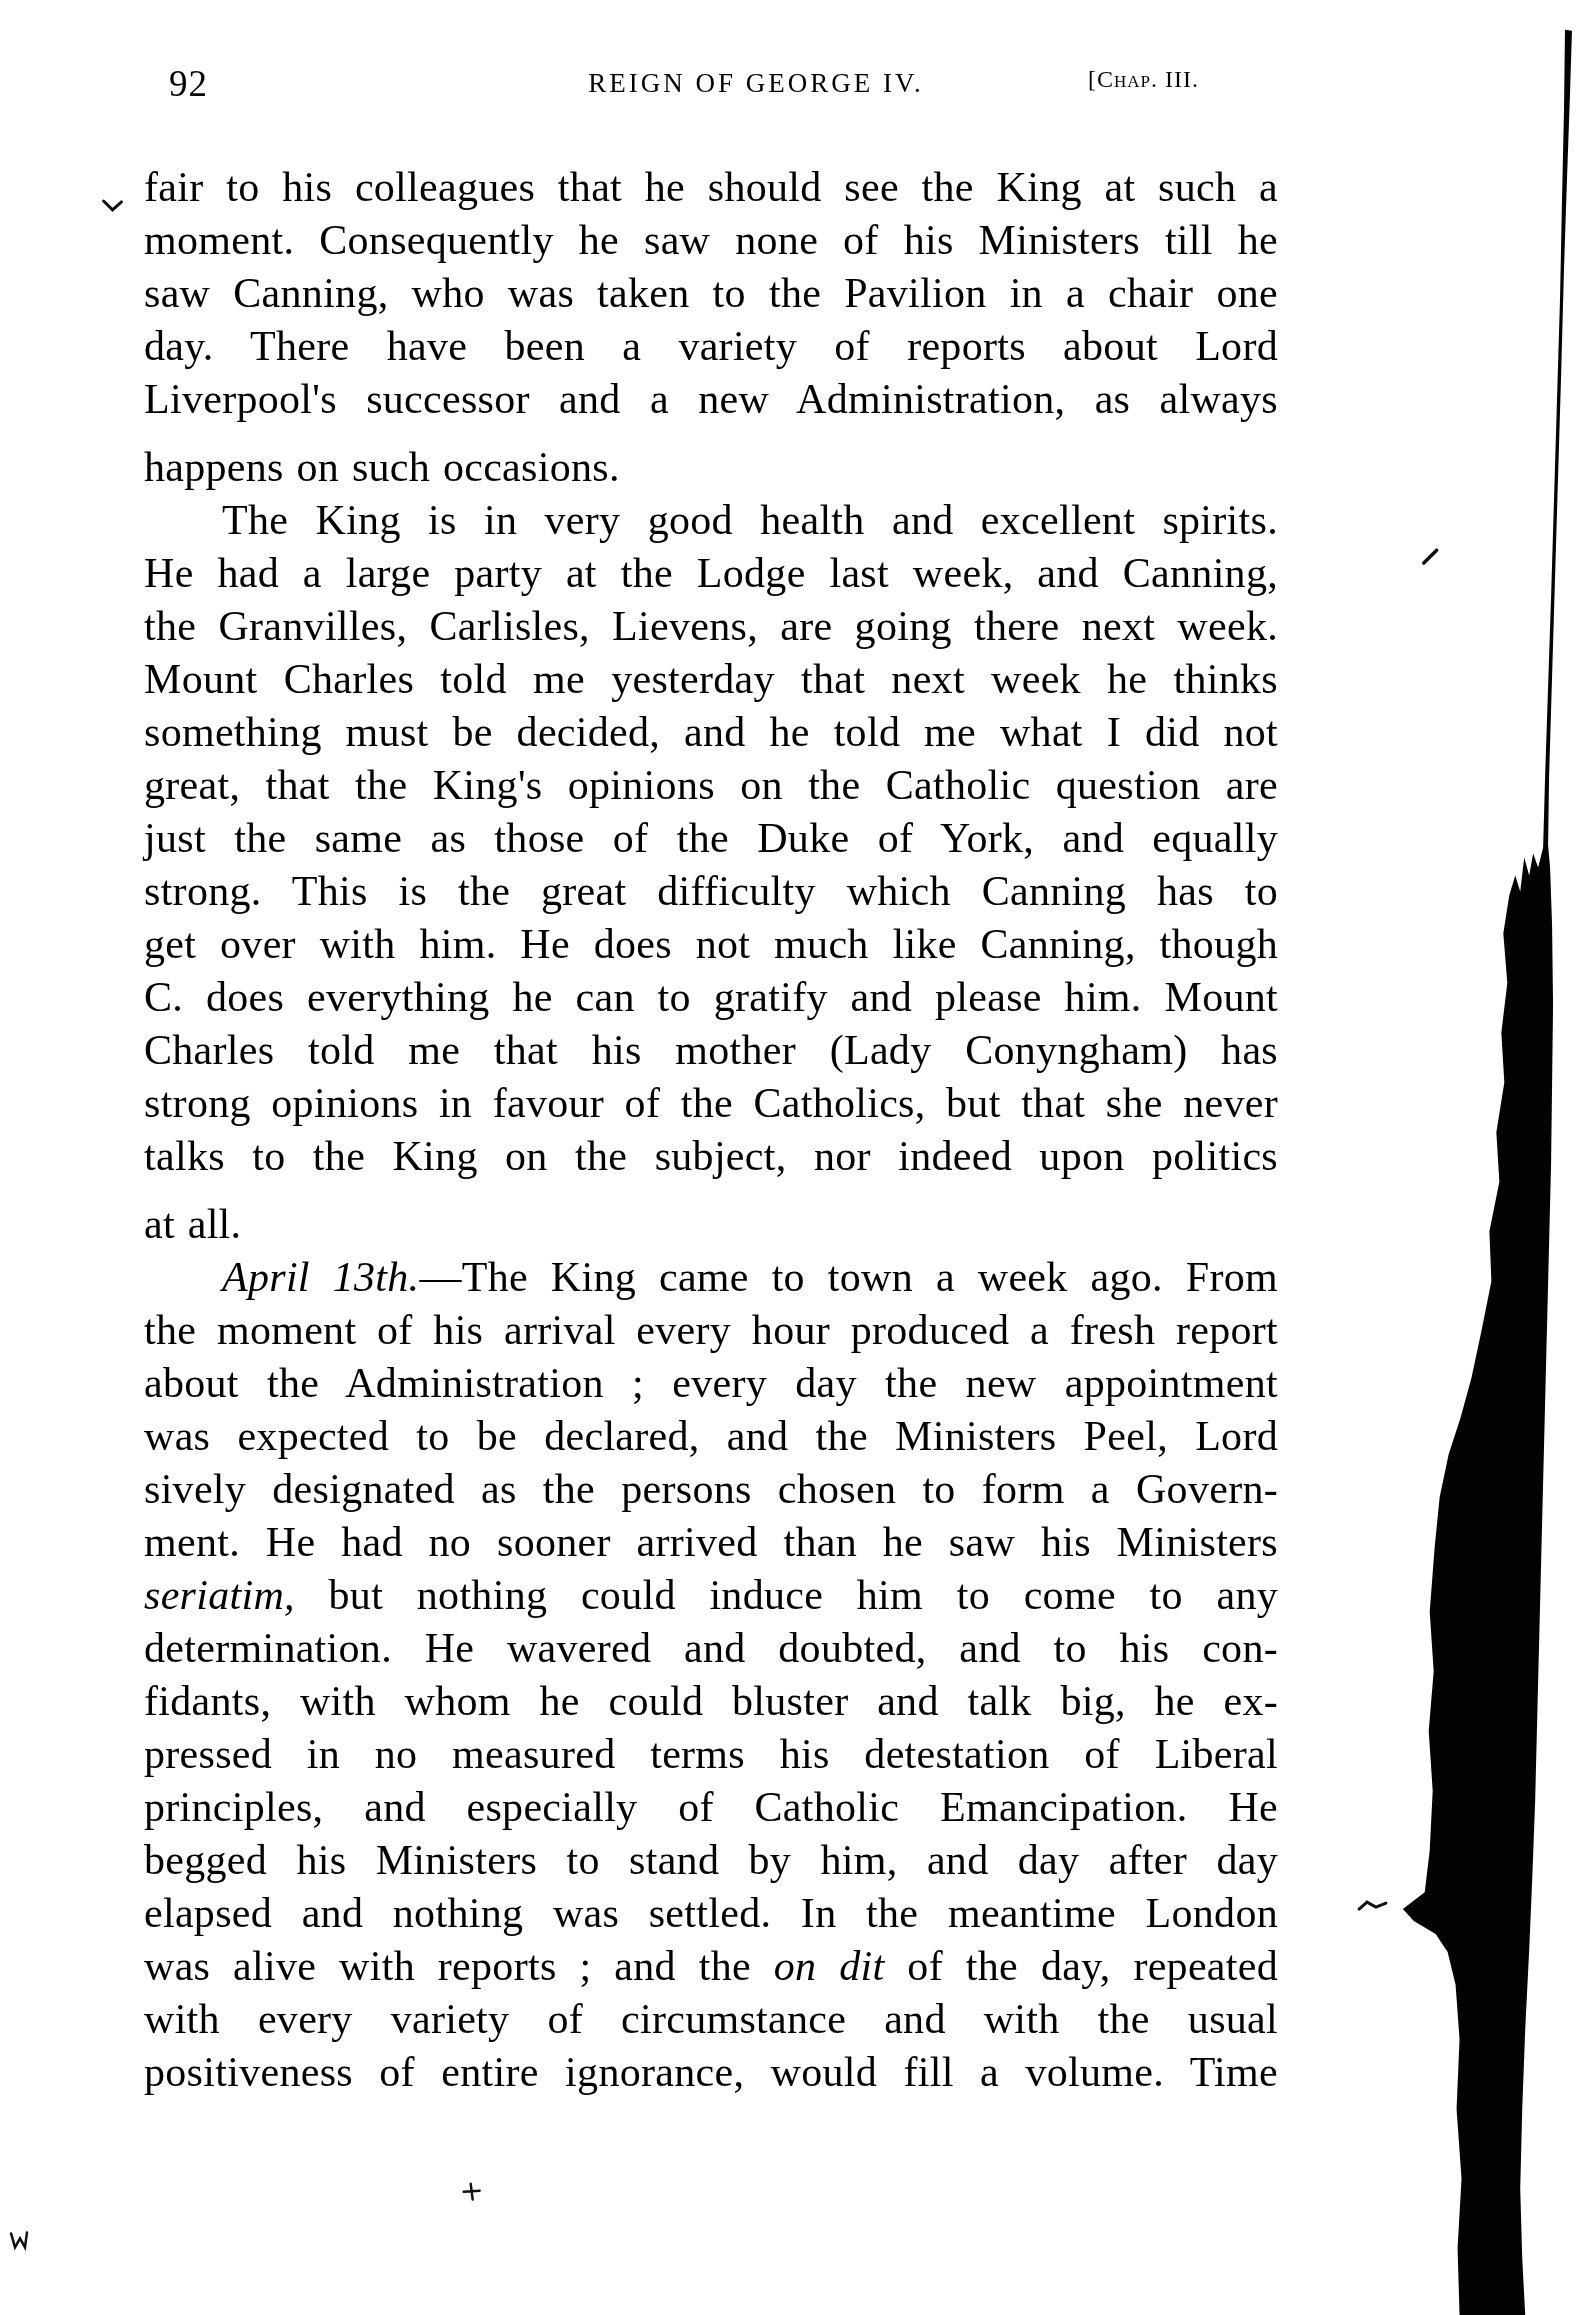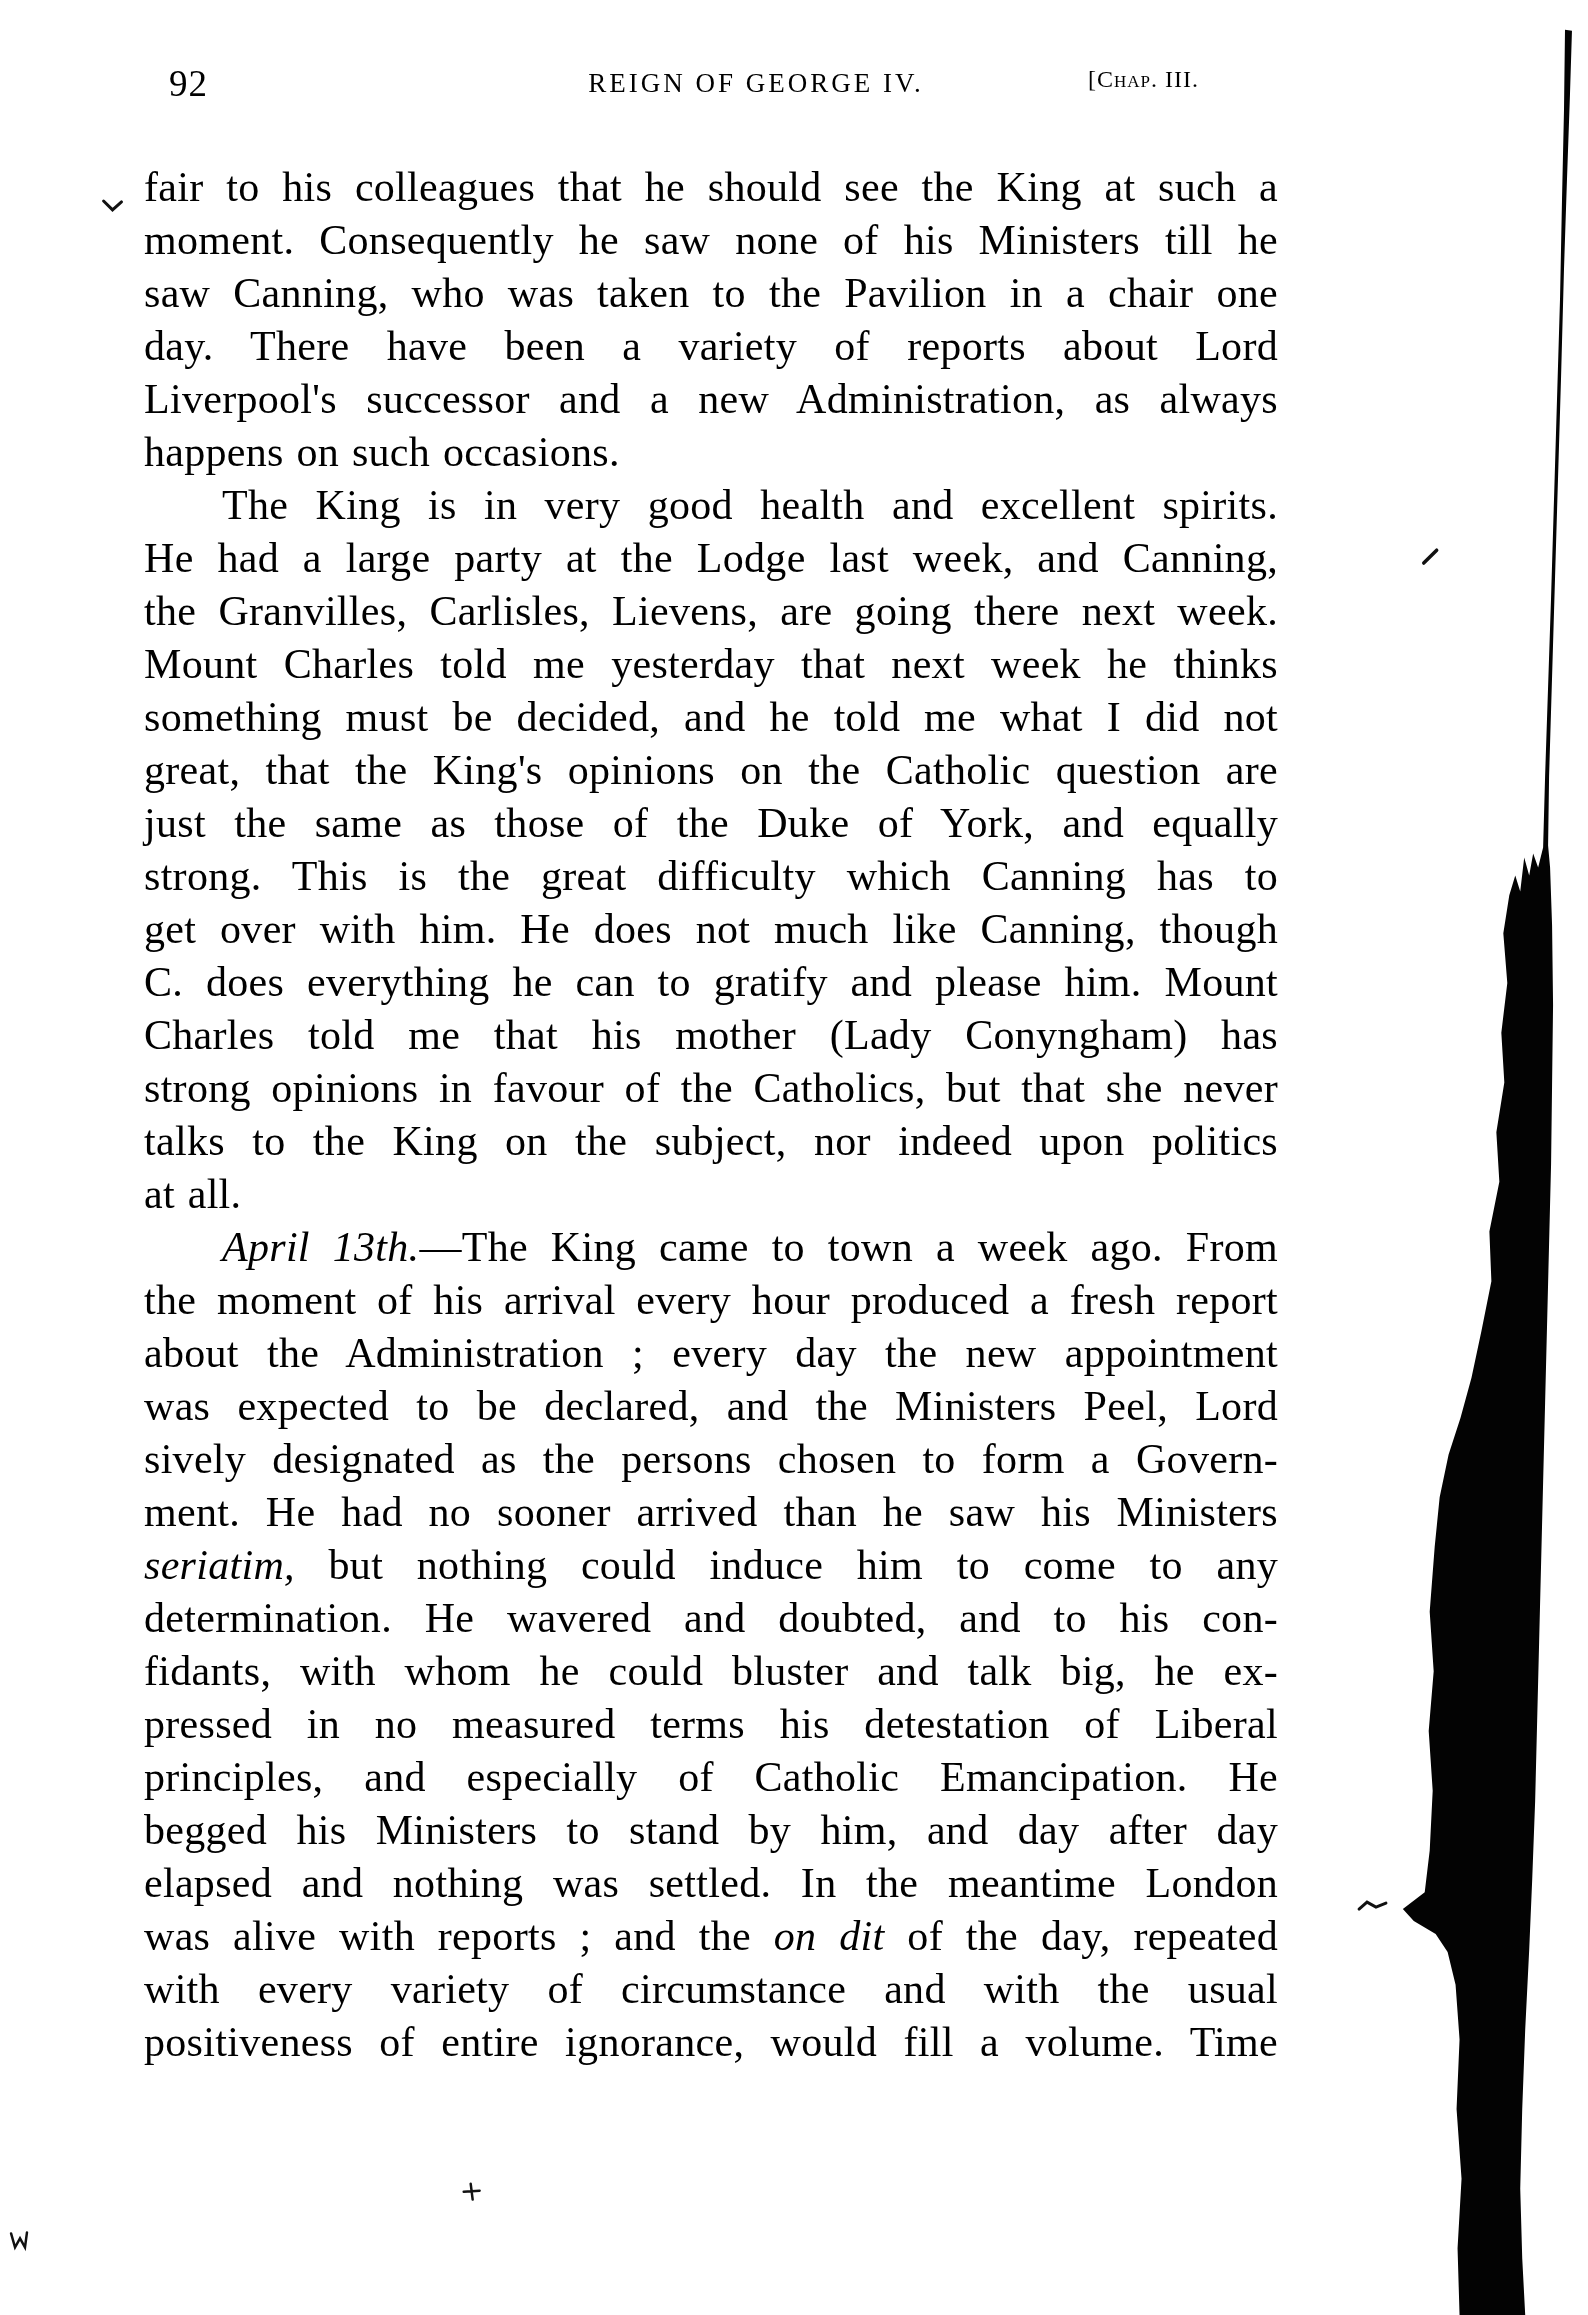--- a/index.html
+++ b/index.html
@@ -25,21 +25,21 @@
   }
   .page-text{
     position:absolute;left:144px;top:161px;width:1134px;
   }
   .line{
     height:53px;line-height:53px;
     font-size:42px;letter-spacing:0.3px;word-spacing:2px;
     text-align:justify;text-align-last:justify;
     white-space:normal;
   }
-  .line.noj{text-align:right;text-align-last:left;}
+  .line.noj{text-align:right;text-align-last:left;margin-top:15px;}
   .line.indent{padding-left:78px;box-sizing:border-box;}
   .it{font-style:italic;}
   .artifacts{
     position:absolute;left:0;top:0;
     pointer-events:none;
   }
 </style>
 </head>
 <body>
 

